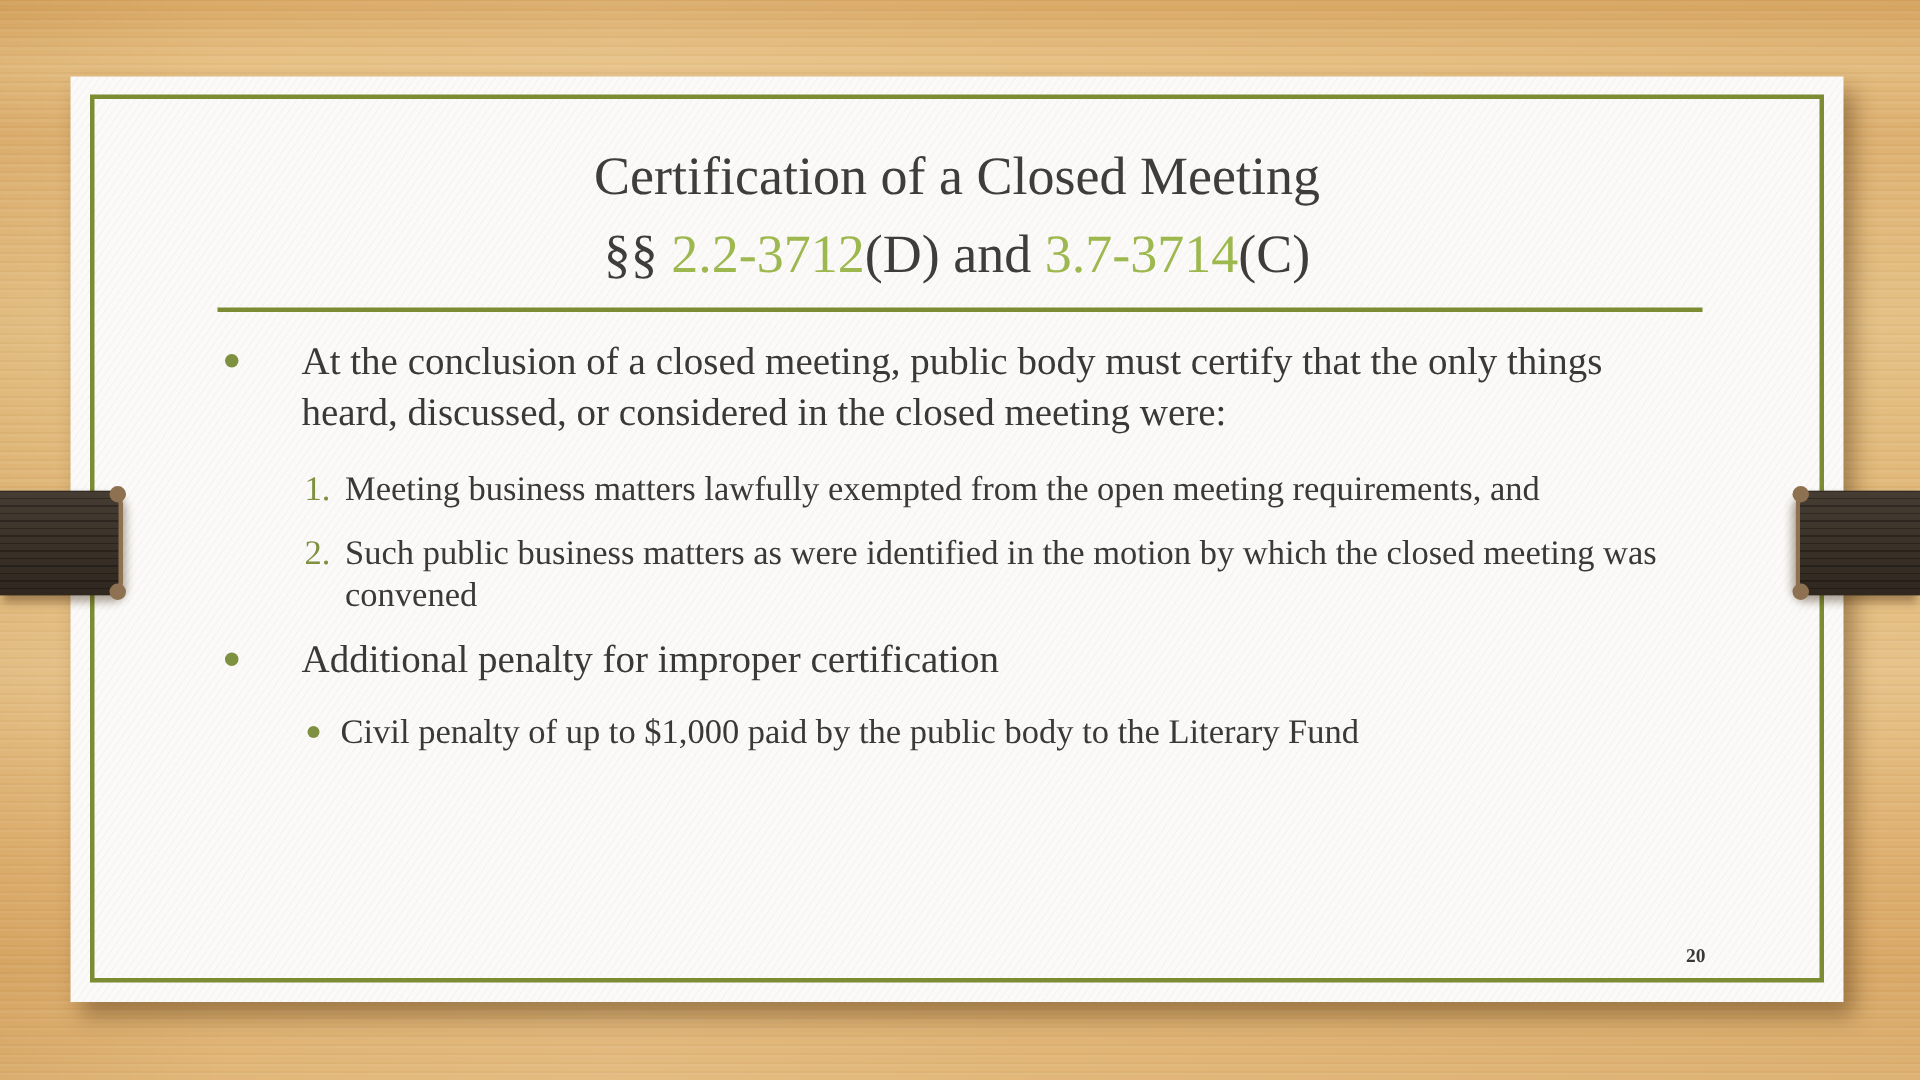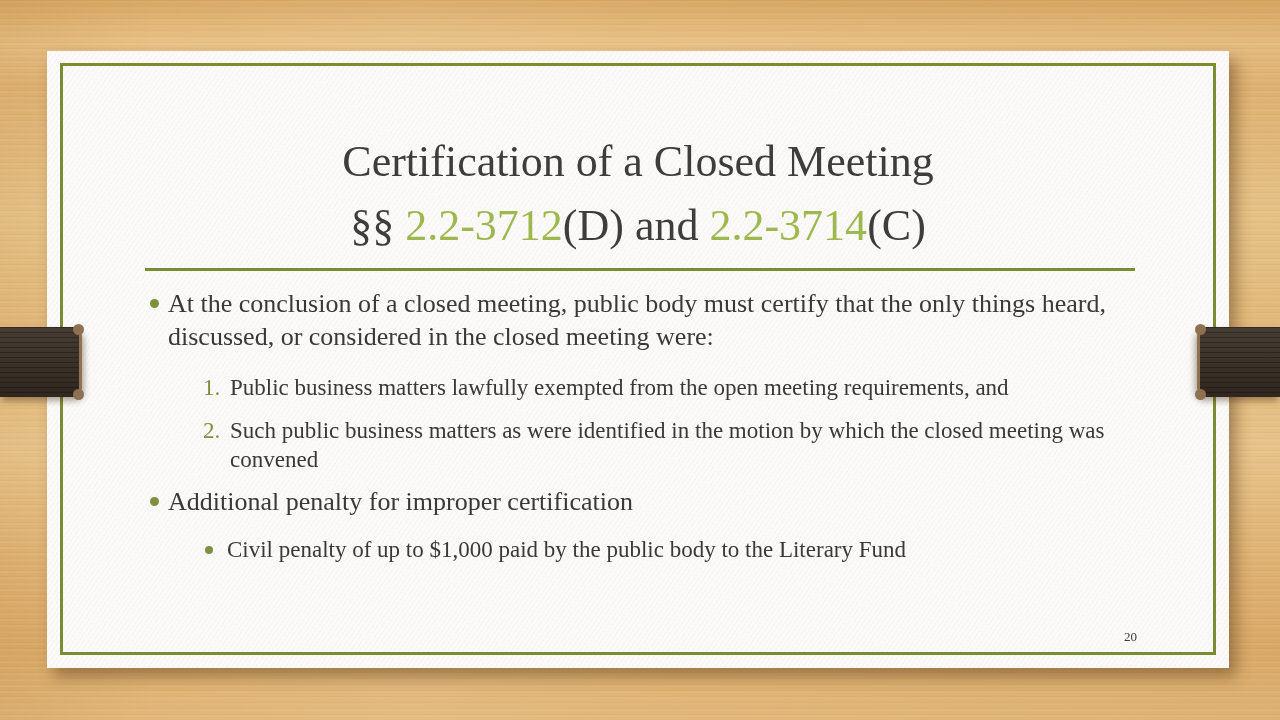--- a/index.html
+++ b/index.html
@@ -27,64 +27,65 @@
   }
   .inner-border {
     position: absolute;
     left: 13px; top: 12px; right: 13px; bottom: 13px;
     border: 3px solid #7b8c33;
     pointer-events: none;
   }
 
   
   .title-block {
-    margin-top: 79px;
+    margin-top: 40px;
     text-align: center;
-    font-size: 44px;
+    font-size: 36px;
     line-height: 1.45;
     color: #3e3d3a;
   }
   .title-block a {
     color: #9eb850;
     text-decoration-color: #93ad45;
     text-decoration-thickness: 3px;
     text-underline-offset: 5px;
     cursor: pointer;
   }
   .separator {
     width: 990px; height: 3px;
     margin: 10px 0 0 98px;
     background: #7b8c33;
   }
 
   
   .content { margin-top: 16px; color: #3b3936; }
   .row { display: flex; align-items: flex-start; }
 
-  .r1 { margin: 0 99px 20px 103px; font-size: 26px; line-height: 1.3; }
+  .r1 { margin: 0 99px 20px 103px; font-size: 26px; line-height: 1.3; gap: 33px; }
   .r1 .marker { flex: 0 0 18px; }
   .r1 .dot { display: block; width: 9px; height: 9px; border-radius: 50%; background: #7d9140; margin-top: 12px; }
 
   .r2 { margin: 0 89px 14px 156px; font-size: 23px; line-height: 1.25; }
   .r2 .num { flex: 0 0 27px; color: #7d9140; }
   .r2.last { margin-bottom: 11px; }
 
   .rb2 { margin-bottom: 17px; }
 
   .r3 { margin: 16px 89px 15px 158px; font-size: 23px; line-height: 1.25; }
   .r3 .marker { flex: 0 0 22px; }
   .r3 .dot { display: block; width: 8px; height: 8px; border-radius: 50%; background: #7d9140; margin-top: 10px; }
 
   .text { flex: 1 1 auto; }
 
   .page-num {
     position: absolute;
     bottom: 23px; right: 92px;
     font-size: 13px;
     color: #3b3936;
+    font-weight: bold;
   }
 
   
   .ribbon {
     position: absolute;
     top: 327px; height: 70px;
     background-color: #3a3026;
     background-image:
       repeating-linear-gradient(180deg, rgba(0,0,0,0.28) 0 1px, rgba(0,0,0,0) 1px 5px),
       linear-gradient(180deg, rgba(255,255,255,0.06), rgba(0,0,0,0.18));
@@ -116,37 +117,37 @@
   .ribbon-right::after  { left: -5px; bottom: -3px; }
 </style>
 </head>
 <body>
 
 <div class="card">
   <div class="inner-border"></div>
 
   <div class="title-block">
     <div>Certification of a Closed Meeting</div>
-    <div><span>§§ </span><a>2.2-3712</a><span>(D) and </span><a>2.2-3714</a><span>(C)</span></div>
+    <div><span>§§ </span><a>2.2-3712</a><span>(D) and </span><a>3.7-3714</a><span>(C)</span></div>
   </div>
 
   <div class="separator"></div>
 
   <div class="content">
 
     <div class="row r1">
       <span class="marker">
           <span class="dot"></span>
         </span>
       <div class="text">At the conclusion of a closed meeting, public body must certify that the only things heard, discussed, or considered in the closed meeting were:</div>
     </div>
 
     <div class="row r2">
       <span class="num">1.</span>
-      <div class="text">Public business matters lawfully exempted from the open meeting requirements, and</div>
+      <div class="text">Meeting business matters lawfully exempted from the open meeting requirements, and</div>
     </div>
 
     <div class="row r2 last">
       <span class="num">2.</span>
       <div class="text">Such public business matters as were identified in the motion by which the closed meeting was convened</div>
     </div>
 
     <div class="row r1 rb2">
       <span class="marker">
           <span class="dot"></span>

